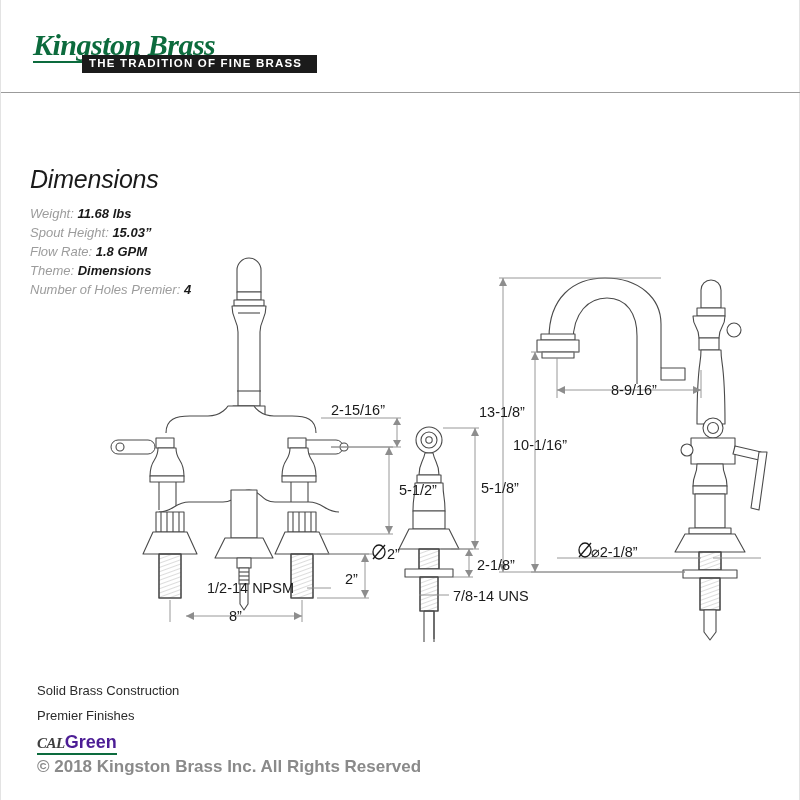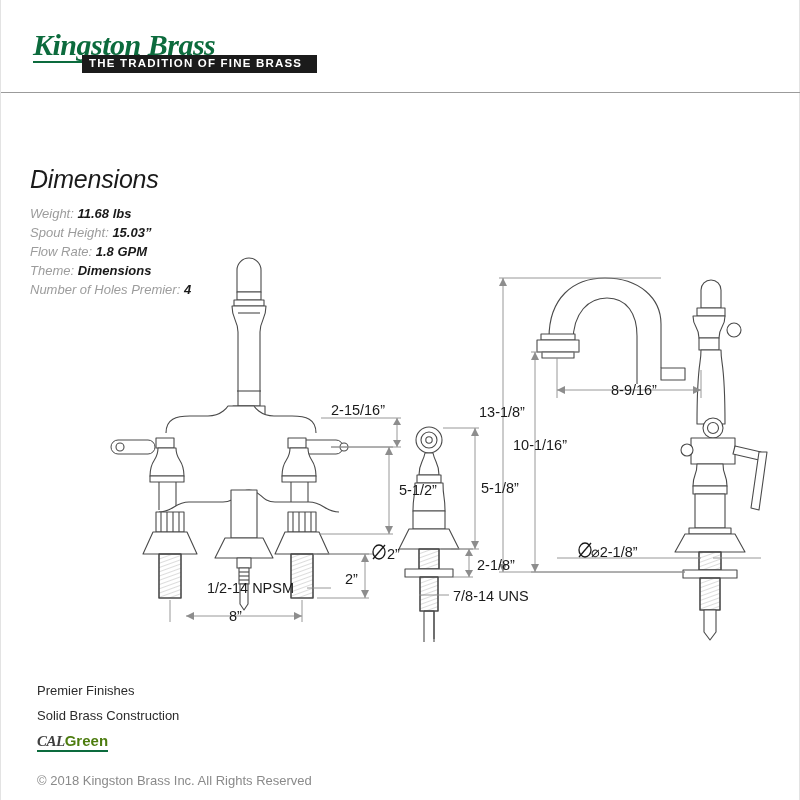--- a/index.html
+++ b/index.html
@@ -30,22 +30,22 @@
   .spec{position:absolute;left:29px;top:165px;font-style:italic;}
   .spec h1{font-size:25px;font-weight:normal;margin:0 0 10px 0;color:#1a1a1a;letter-spacing:-.2px;}
   .spec-row{font-size:13px;color:#9c9c9c;line-height:19px;white-space:nowrap;}
   .spec-row b{color:#1a1a1a;font-weight:bold;}
 
   
   .footer{position:absolute;left:36px;top:678px;}
   .foot-line{font-size:13px;color:#2b2b2b;line-height:25px;}
   .calgreen{margin-top:4px;display:inline-block;border-bottom:2px solid #0c6b3d;padding-bottom:0px;line-height:1.15;}
   .cal{font-family:"Liberation Serif", serif;font-style:italic;font-weight:bold;font-size:15px;color:#3f3f3f;letter-spacing:-.5px;text-align:center;}
-  .green{font-size:15px;font-weight:bold;color:#4d7c0f;}
-  .copyright{font-size:13px;color:#8a8a8a;margin-top:21px;}
+  .green{font-size:18px;font-weight:bold;color:#4c1d95;}
+  .copyright{font-size:17px;color:#8a8a8a;margin-top:2px;font-weight:bold;}
 
   
   .draw{position:absolute;left:0;top:250px;width:800px;height:400px;}
   .draw svg{display:block;}
   .dim-label{
     font-family:"Liberation Sans", sans-serif;
     font-size:14.5px;fill:#1a1a1a;
   }
 </style>
 </head>
@@ -288,22 +288,22 @@
     <text class="dim-label" x="476" y="320">2-1/8”</text>
     <text class="dim-label" x="452" y="351">7/8-14 UNS</text>
     <text class="dim-label" x="478" y="167">13-1/8”</text>
     <text class="dim-label" x="512" y="200">10-1/16”</text>
     <text class="dim-label" x="610" y="145">8-9/16”</text>
   </svg>
   </div>
 
   <div class="footer">
     <div id="feature-lines">
+        <div class="foot-line">Solid Brass Construction</div>
         <div class="foot-line">Premier Finishes</div>
-        <div class="foot-line">Solid Brass Construction</div>
       </div>
     <div class="calgreen">
       <span class="cal">CAL</span><span class="green">Green</span>
     </div>
     <div class="copyright">© 2018 Kingston Brass Inc. All Rights Reserved</div>
   </div>
 
 </div>
 
 </body></html>

